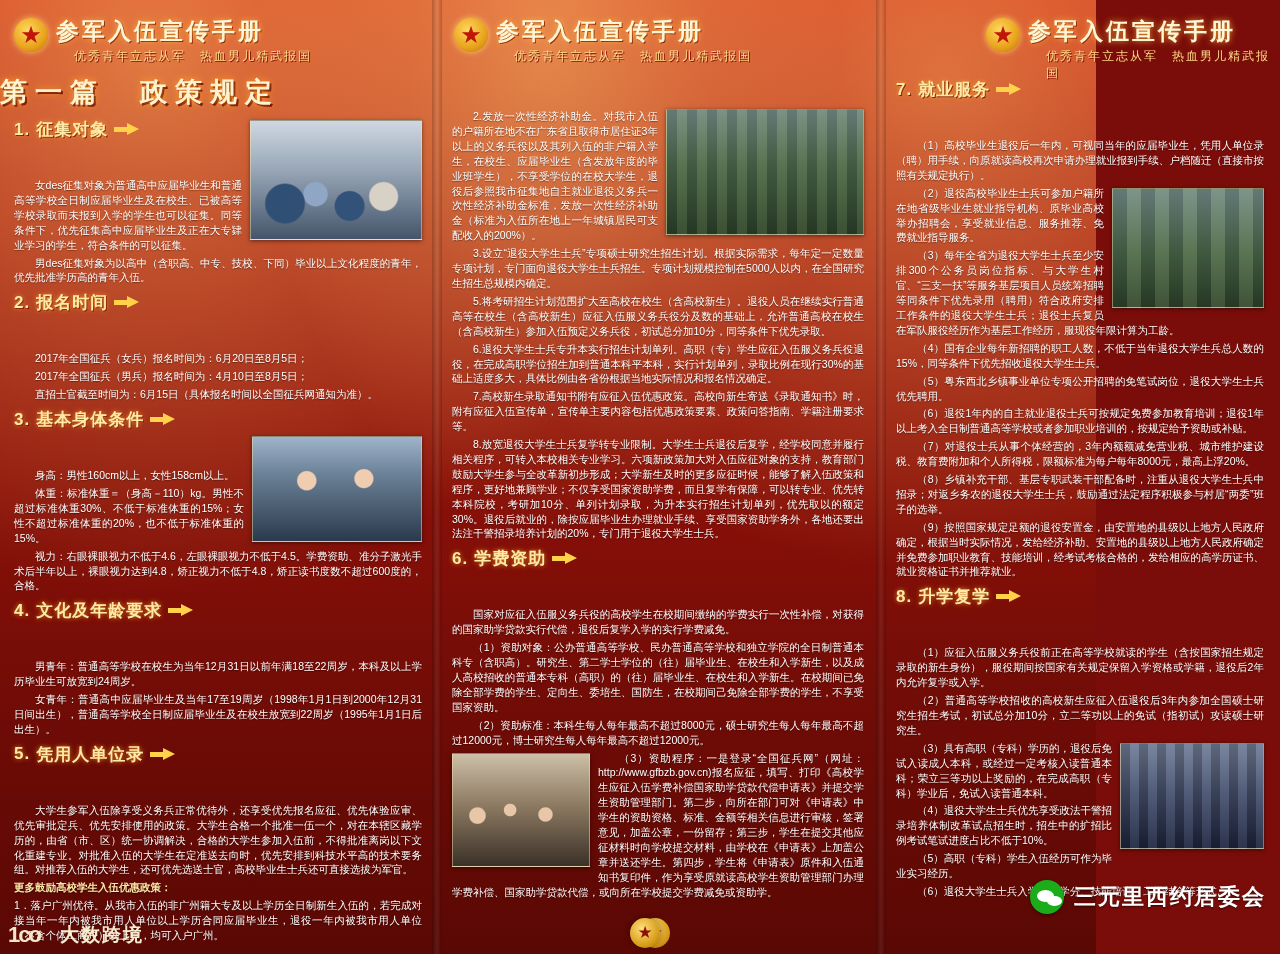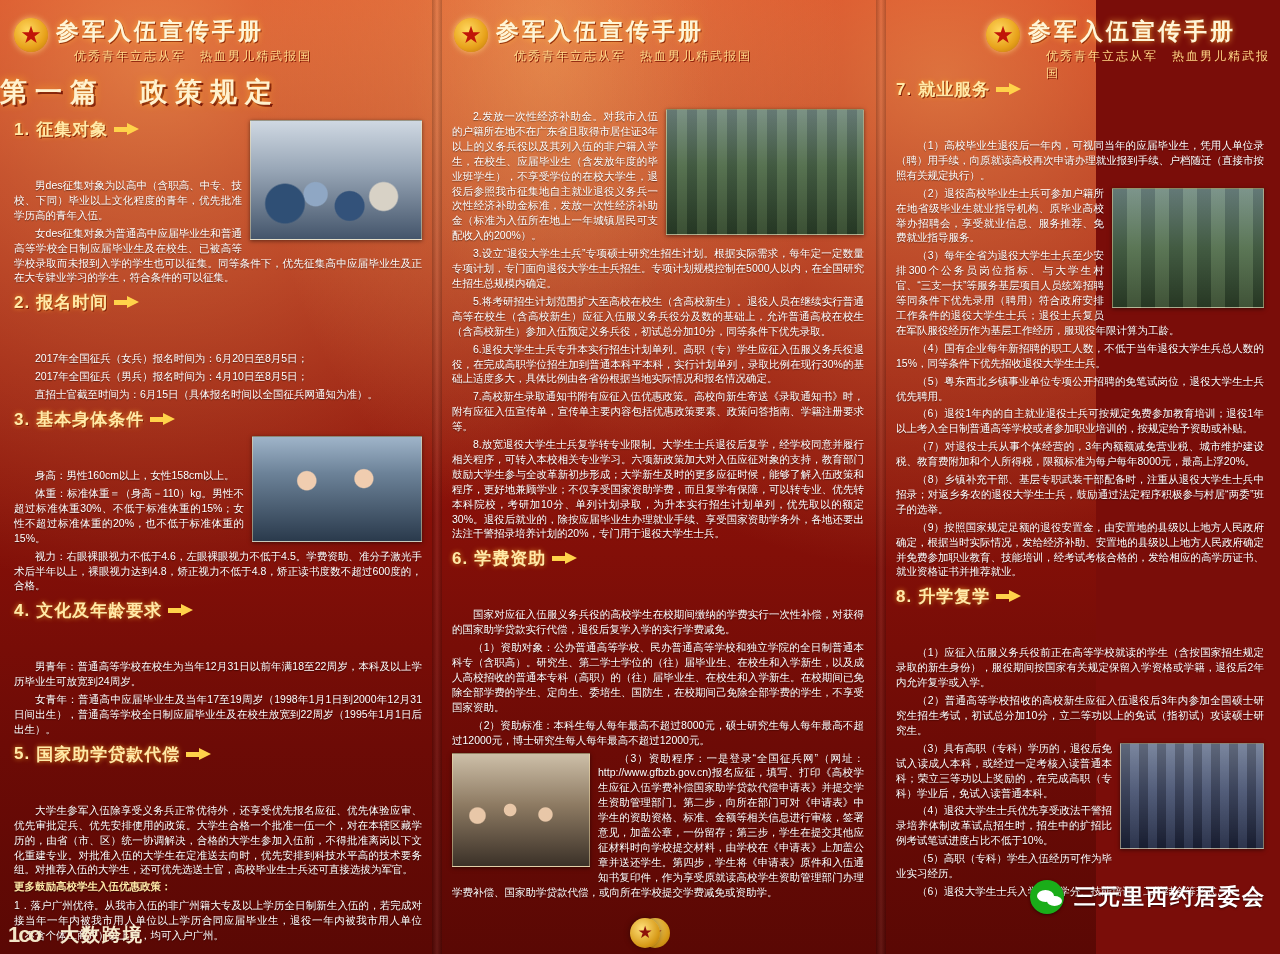--- a/index.html
+++ b/index.html
@@ -182,22 +182,22 @@
 
       <div class="photo ph-crowd" style="float:right;width:170px;height:118px;margin:2px 0 4px 8px;"></div>
 
       <div class="sec">
         <div class="sec-h">
           <span>1.</span>
           <span>征集对象</span>
           <span class="arrow"></span>
         </div>
         <div class="body-text">
+          <p>女des征集对象为普通高中应届毕业生和普通高等学校全日制应届毕业生及在校生、已被高等学校录取而未报到入学的学生也可以征集。同等条件下，优先征集高中应届毕业生及正在大专肄业学习的学生，符合条件的可以征集。</p>
           <p>男des征集对象为以高中（含职高、中专、技校、下同）毕业以上文化程度的青年，优先批准学历高的青年入伍。</p>
-          <p>女des征集对象为普通高中应届毕业生和普通高等学校全日制应届毕业生及在校生、已被高等学校录取而未报到入学的学生也可以征集。同等条件下，优先征集高中应届毕业生及正在大专肄业学习的学生，符合条件的可以征集。</p>
         </div>
       </div>
 
       <div class="sec">
         <div class="sec-h">
           <span>2.</span>
           <span>报名时间</span>
           <span class="arrow"></span>
         </div>
         <div class="body-text">
@@ -229,26 +229,26 @@
         </div>
         <div class="body-text">
           <p>男青年：普通高等学校在校生为当年12月31日以前年满18至22周岁，本科及以上学历毕业生可放宽到24周岁。</p>
           <p>女青年：普通高中应届毕业生及当年17至19周岁（1998年1月1日到2000年12月31日间出生），普通高等学校全日制应届毕业生及在校生放宽到22周岁（1995年1月1日后出生）。</p>
         </div>
       </div>
 
       <div class="sec">
         <div class="sec-h">
           <span>5.</span>
-          <span>国家助学贷款代偿</span>
+          <span>凭用人单位录</span>
           <span class="arrow"></span>
         </div>
         <div class="body-text">
           <p>大学生参军入伍除享受义务兵正常优待外，还享受优先报名应征、优先体验应审、优先审批定兵、优先安排使用的政策。大学生合格一个批准一伍一个，对在本辖区藏学历的，由省（市、区）统一协调解决，合格的大学生参加入伍前，不得批准离岗以下文化重建专业。对批准入伍的大学生在定准送去向时，优先安排到科技水平高的技术要务组。对推荐入伍的大学生，还可优先选送士官，高校毕业生士兵还可直接选拔为军官。</p>
-          <p class="noind" style="font-weight:bold;color:#ffe9a8;font-family:Liberation Serif, serif;">更多鼓励高校学生入伍优惠政策：</p>
+          <p class="noind" style="font-weight:bold;color:#ffe9a8;">更多鼓励高校学生入伍优惠政策：</p>
           <p class="noind">1．落户广州优待。从我市入伍的非广州籍大专及以上学历全日制新生入伍的，若完成对接当年一年内被我市用人单位以上学历合同应届毕业生，退役一年内被我市用人单位（不含个体工商户）以上户，均可入户广州。</p>
         </div>
       </div>
     </div>
 
     <div class="brand-left">
       <div class="bmark">1co</div>
       <div class="btext">大数跨境</div>
     </div>
   </div>

